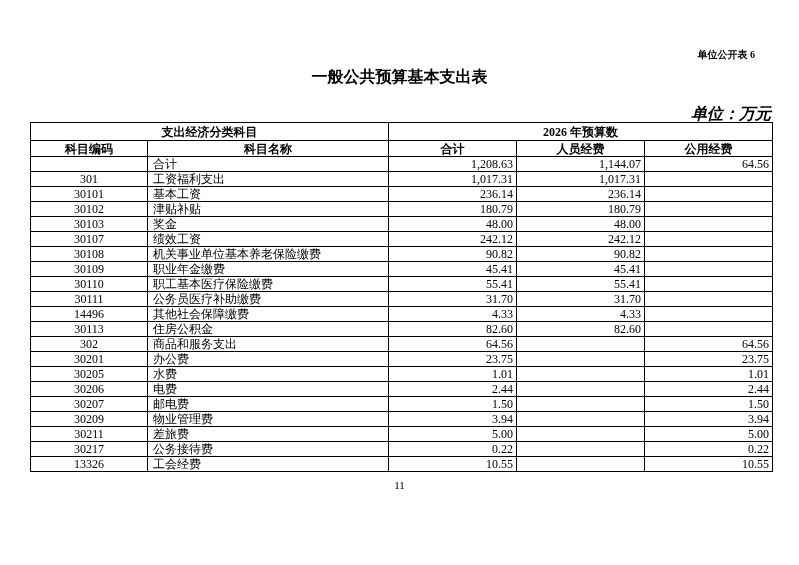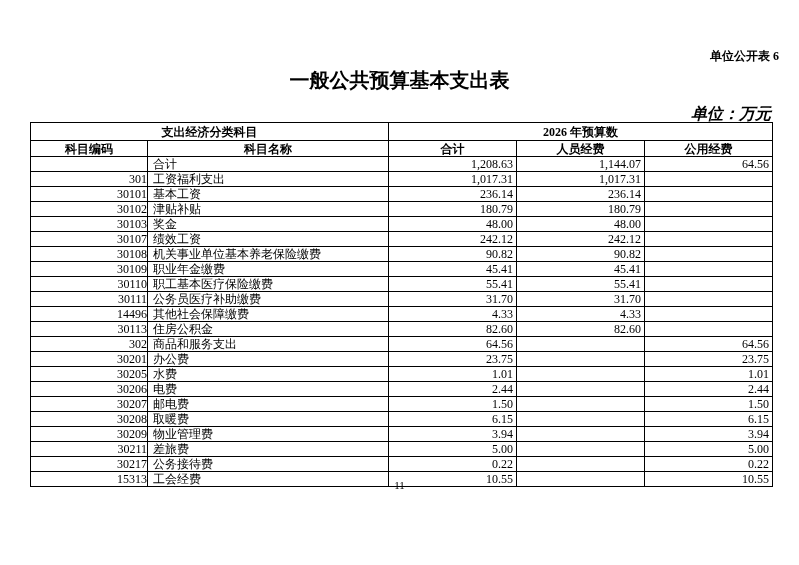--- a/index.html
+++ b/index.html
@@ -11,31 +11,31 @@
     width: 799px;
     height: 565px;
     position: relative;
     font-family: "Liberation Serif", "DejaVu Serif", serif;
     color: #000000;
     overflow: hidden;
   }
   .corner-label {
     position: absolute;
     top: 48px;
-    right: 20px;
-    font-size: 12px;
+    right: 44px;
+    font-size: 10px;
     font-weight: bold;
   }
   .doc-title {
     position: absolute;
     top: 67px;
     left: 0;
     width: 100%;
     text-align: center;
-    font-size: 20px;
+    font-size: 16px;
     font-weight: bold;
   }
   .unit-label {
     position: absolute;
     top: 104px;
     right: 28px;
     font-size: 16px;
     font-weight: bold;
     font-style: italic;
   }
@@ -56,21 +56,21 @@
     line-height: 14px;
   }
   .budget-table th {
     font-weight: bold;
     text-align: center;
   }
   tr.header-group-row th { height: 17px; }
   tr.header-cols-row th { height: 15px; }
   tr.data-row td { height: 14px; }
   td.code-cell {
-    text-align: right;
+    text-align: center;
   }
   td.name-cell {
     text-align: left;
     padding-left: 5px;
   }
   td.num-cell {
     text-align: right;
     padding-right: 3px;
   }
   .page-number {
@@ -226,27 +226,20 @@
         <td class="num-cell">2.44</td>
       </tr>
       <tr class="data-row">
         <td class="code-cell">30207</td>
         <td class="name-cell">邮电费</td>
         <td class="num-cell">1.50</td>
         <td class="num-cell"></td>
         <td class="num-cell">1.50</td>
       </tr>
       <tr class="data-row">
-        <td class="code-cell">30208</td>
-        <td class="name-cell">取暖费</td>
-        <td class="num-cell">6.15</td>
-        <td class="num-cell"></td>
-        <td class="num-cell">6.15</td>
-      </tr>
-      <tr class="data-row">
         <td class="code-cell">30209</td>
         <td class="name-cell">物业管理费</td>
         <td class="num-cell">3.94</td>
         <td class="num-cell"></td>
         <td class="num-cell">3.94</td>
       </tr>
       <tr class="data-row">
         <td class="code-cell">30211</td>
         <td class="name-cell">差旅费</td>
         <td class="num-cell">5.00</td>
@@ -254,21 +247,21 @@
         <td class="num-cell">5.00</td>
       </tr>
       <tr class="data-row">
         <td class="code-cell">30217</td>
         <td class="name-cell">公务接待费</td>
         <td class="num-cell">0.22</td>
         <td class="num-cell"></td>
         <td class="num-cell">0.22</td>
       </tr>
       <tr class="data-row">
-        <td class="code-cell">15313</td>
+        <td class="code-cell">13326</td>
         <td class="name-cell">工会经费</td>
         <td class="num-cell">10.55</td>
         <td class="num-cell"></td>
         <td class="num-cell">10.55</td>
       </tr>
     </tbody>
 </table>
 
 <div class="page-number">11</div>
 

